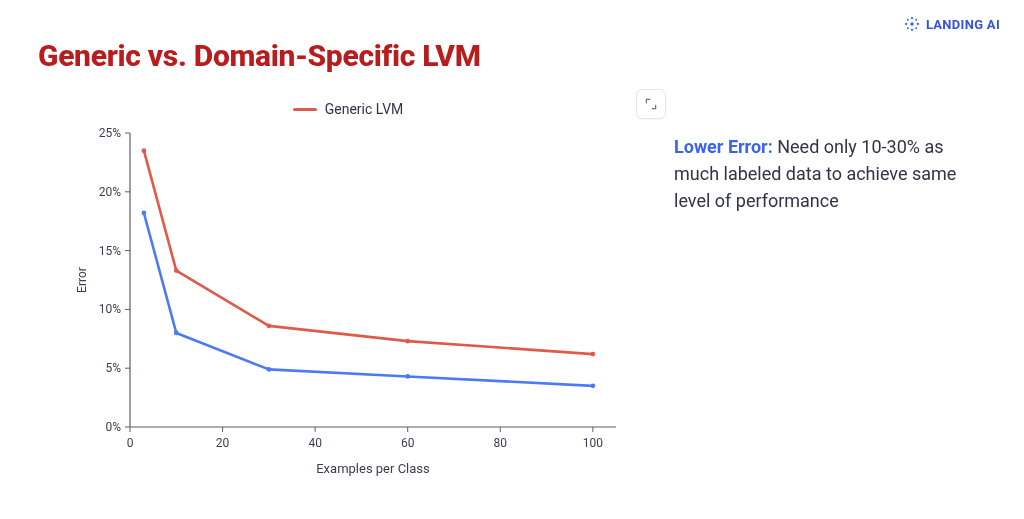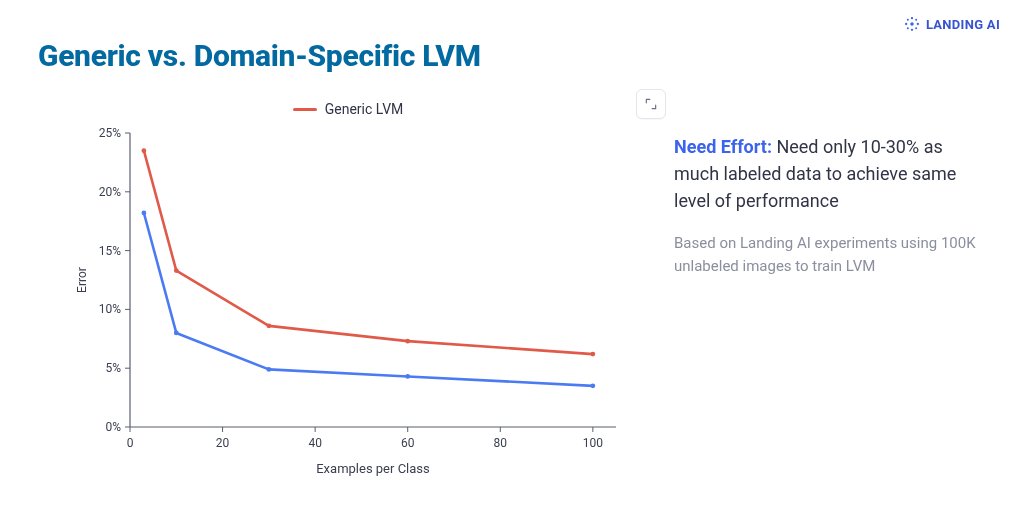--- a/index.html
+++ b/index.html
@@ -30,21 +30,21 @@
     gap: 6px;
     color: #3654d0;
     font-weight: 700;
     font-size: 13px;
     letter-spacing: 0.3px;
   }
   .brand .brand-icon svg { display: block; }
 
   
   .title {
-    color: #0369a1;
+    color: #b91c1c;
     font-weight: 800;
     font-size: 30px;
     margin: 14px 0 8px 0;
     letter-spacing: -0.3px;
   }
 
   
   .content {
     display: flex;
     align-items: flex-start;
@@ -224,19 +224,18 @@
             <circle cx="108.28571428571428" cy="209.92000000000002" r="2.4" fill="#4b7bf3"></circle>
             <circle cx="200.85714285714286" cy="246.376" r="2.4" fill="#4b7bf3"></circle>
             <circle cx="339.7142857142857" cy="253.43200000000002" r="2.4" fill="#4b7bf3"></circle>
             <circle cx="524.8571428571429" cy="262.84" r="2.4" fill="#4b7bf3"></circle>
           </svg>
       </div>
     </div>
 
     <div class="text-col">
       <div class="callout">
-        <span class="lead">Need Effort:</span><span> Need only 10-30% as much labeled data to achieve same level of performance</span>
+        <span class="lead">Lower Error:</span><span> Need only 10-30% as much labeled data to achieve same level of performance</span>
       </div>
-      <div class="footnote">Based on Landing AI experiments using 100K unlabeled images to train LVM</div>
     </div>
 
   </div>
 </div>
 
 </body></html>

